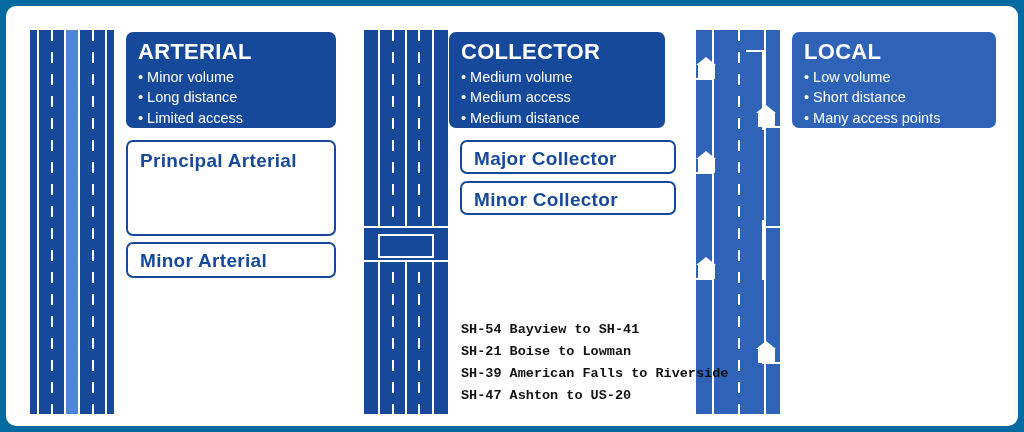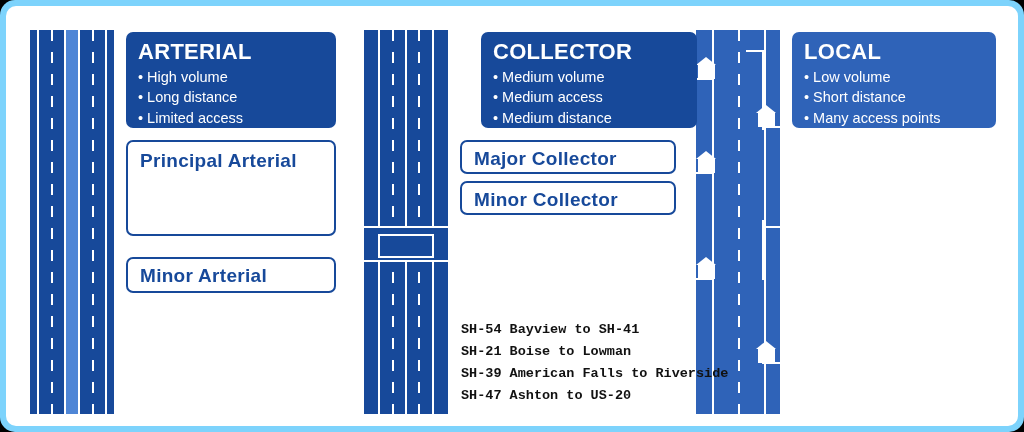--- a/index.html
+++ b/index.html
@@ -10,23 +10,22 @@
   body {
     width: 1024px;
     height: 432px;
     overflow: hidden;
     font-family: "Liberation Sans", sans-serif;
   }
   .canvas {
     position: relative;
     width: 1024px;
     height: 432px;
-    background: #7dd3fc;
+    background: #0369a1;
     box-sizing: border-box;
-    border-radius: 15px;
   }
   .inner-panel {
     position: absolute;
     left: 6px;
     top: 6px;
     width: 1012px;
     height: 420px;
     background: #ffffff;
     border-radius: 10px;
   }
@@ -242,36 +241,36 @@
       <div class="driveway" style="left:66px; top:196px; width:18px;"></div>
       <div class="driveway" style="left:66px; top:332px; width:18px;"></div>
       <div class="house" style="left:62px; top:318px;"></div>
       <div class="solid-line" style="left:66px; top:20px; height:80px; bottom:auto;"></div>
       <div class="solid-line" style="left:66px; top:190px; height:60px; bottom:auto;"></div>
     </div>
 
     <div class="card card-filled" style="left:120px; top:26px; width:210px; height:96px;">
       <div class="card-title">ARTERIAL</div>
       <ul class="bullets dark">
-        <li>High volume</li>
+        <li>Minor volume</li>
         <li>Long distance</li>
         <li>Limited access</li>
       </ul>
     </div>
 
     <div class="card card-outline" style="left:120px; top:134px; width:210px; height:96px;">
       <div class="card-title small">Principal Arterial</div>
     </div>
 
-    <div class="card card-outline single-label" style="left:120px; top:251px; width:210px; height:36px;">
+    <div class="card card-outline single-label" style="left:120px; top:236px; width:210px; height:36px;">
       <div class="card-title small">Minor Arterial</div>
     </div>
 
 
-    <div class="card card-filled" style="left:475px; top:26px; width:216px; height:96px;">
+    <div class="card card-filled" style="left:443px; top:26px; width:216px; height:96px;">
       <div class="card-title">COLLECTOR</div>
       <ul class="bullets dark">
         <li>Medium volume</li>
         <li>Medium access</li>
         <li>Medium distance</li>
       </ul>
     </div>
 
     <div class="card card-outline single-label" style="left:454px; top:134px; width:216px; height:34px;">
       <div class="card-title small">Major Collector</div>

